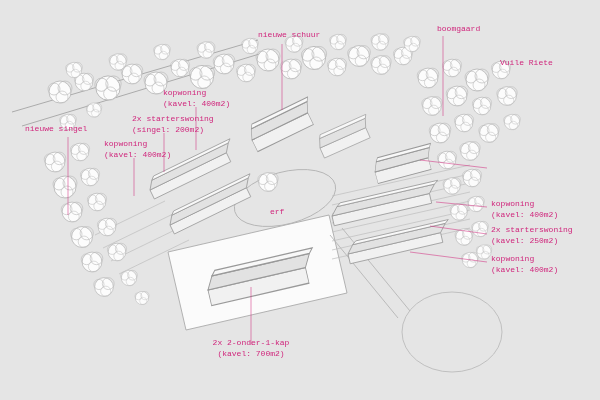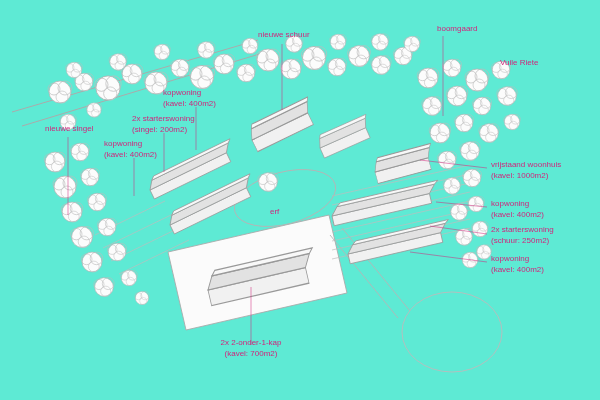--- a/index.html
+++ b/index.html
@@ -1,18 +1,18 @@
 <!DOCTYPE html>
 <html style="--accent: #d0267c;"><head>
 <meta charset="utf-8">
 <style>
   html,body{margin:0;padding:0;background:#ffffff;}
   .stage{
-    position:relative;width:600px;height:400px;background:#5eead4;overflow:hidden;
-    font-family:Liberation Sans, sans-serif;
+    position:relative;width:600px;height:400px;background:#e5e5e5;overflow:hidden;
+    font-family:Liberation Mono, monospace;
   }
   .sketch{position:absolute;left:0;top:0;}
   .ann{
     position:absolute;font-size:8px;line-height:1.35;color:var(--accent,#d0267c);
     white-space:nowrap;
   }
   .ann span{display:block;}
   .center{text-align:center;}
 </style>
 </head>
@@ -177,37 +177,33 @@
   <div class="ann" style="left:132px;top:114px;">
     <span>2x starterswoning</span>
     <span>(singel: 200m2)</span>
   </div>
 
   <div class="ann" style="left:104px;top:139px;">
     <span>kopwoning</span>
     <span>(kavel: 400m2)</span>
   </div>
 
-  <div class="ann" style="left:45px;top:124px;">
+  <div class="ann" style="left:25px;top:124px;">
     <span>nieuwe singel</span>
   </div>
 
-  <div class="ann" style="left:491px;top:160px;">
-    <span>vrijstaand woonhuis</span>
-    <span>(kavel: 1000m2)</span>
-  </div>
 
   <div class="ann" style="left:491px;top:199px;">
     <span>kopwoning</span>
     <span>(kavel: 400m2)</span>
   </div>
 
   <div class="ann" style="left:491px;top:225px;">
     <span>2x starterswoning</span>
-    <span>(schuur: 250m2)</span>
+    <span>(kavel: 250m2)</span>
   </div>
 
   <div class="ann" style="left:491px;top:254px;">
     <span>kopwoning</span>
     <span>(kavel: 400m2)</span>
   </div>
 
   <div class="ann" style="left:270px;top:207px;">
     <span>erf</span>
   </div>

